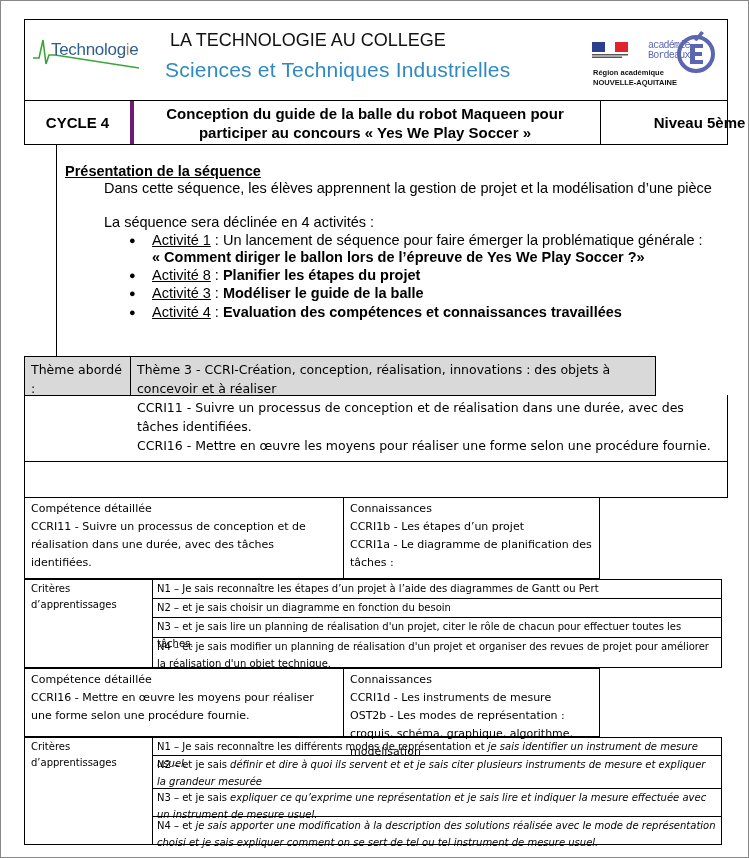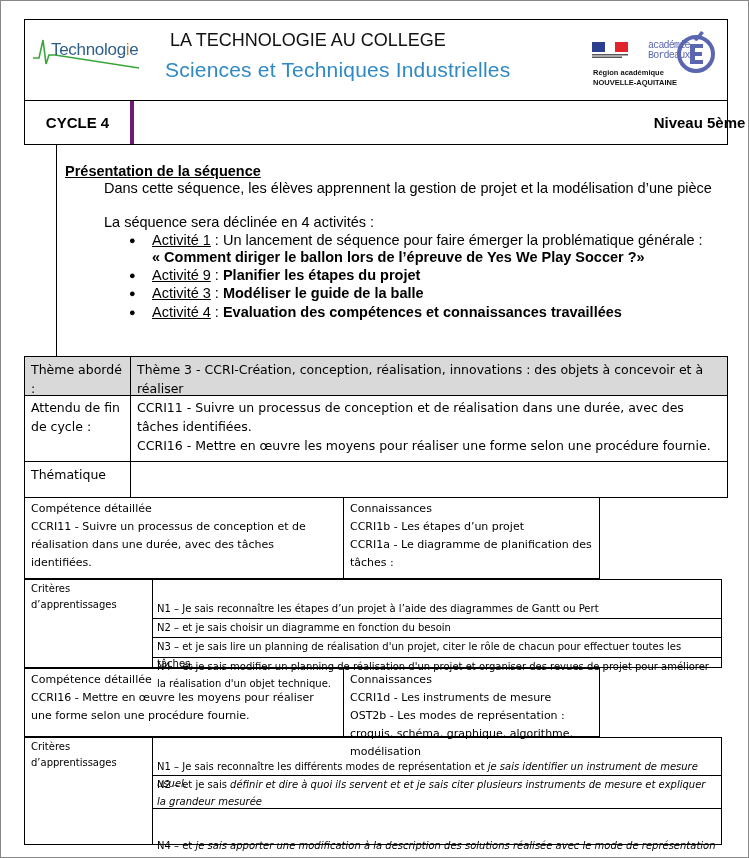--- a/index.html
+++ b/index.html
@@ -35,34 +35,34 @@
 
     
     .pres { left: 24px; top: 145px; width: 732px; height: 211px; border-left: 1px solid #000; border-right: 1px solid #000; margin-left: 32px; }
     .pres-title { position: absolute; left: 8px; top: 18px; font-size: 14.5px; font-weight: bold; text-decoration: underline; }
     .pres-line { position: absolute; left: 47px; font-size: 14.5px; text-align: center; }
     .act { position: absolute; left: 72px; font-size: 14.5px; }
     .act .bul { display: inline-block; width: 23px; font-size: 11px; vertical-align: 1px; }
     .act u { text-decoration: underline; }
     .act b { font-weight: bold; }
     .act-sub { position: absolute; left: 95px; font-size: 14.5px; font-weight: bold; }
-    .theme-row { left: 24px; top: 356px; width: 704px; height: 40px; background: #d9d9d9; border: 1px solid #000; }
+    .theme-row { left: 24px; top: 356px; width: 632px; height: 40px; background: #d9d9d9; border: 1px solid #000; }
     .row-left { position: absolute; left: 0; top: 0; width: 106px; height: 100%; border-right: 1px solid #000; box-sizing: border-box; font-family: "DejaVu Sans", sans-serif; font-size: 12.5px; line-height: 19px; padding: 3px 6px; }
     .row-right { position: absolute; left: 106px; top: 0; right: 0; height: 100%; box-sizing: border-box; font-family: "DejaVu Sans", sans-serif; font-size: 12.5px; line-height: 19px; padding: 3px 6px; }
     .att-row { left: 24px; top: 395px; width: 704px; height: 67px; border: 1px solid #000; border-top: none; }
     .thm-row { left: 24px; top: 461px; width: 704px; height: 37px; border: 1px solid #000; }
 
     
     .comp-row { left: 24px; top: 497px; width: 576px; height: 82px; border: 1px solid #000; }
     .comp-l { position: absolute; left: 0; top: 0; width: 319px; height: 100%; border-right: 1px solid #000; box-sizing: border-box; padding: 2px 6px; font-family: "DejaVu Sans", sans-serif; font-size: 11px; line-height: 18px; }
     .comp-r { position: absolute; left: 319px; top: 0; right: 0; height: 100%; box-sizing: border-box; padding: 2px 6px; font-family: "DejaVu Sans", sans-serif; font-size: 11px; line-height: 18px; }
 
     .crit-block { left: 24px; width: 698px; border: 1px solid #000; }
     .crit-label { position: absolute; left: 0; top: 0; width: 128px; height: 100%; border-right: 1px solid #000; box-sizing: border-box; padding: 1px 6px; font-family: "DejaVu Sans", sans-serif; font-size: 10px; line-height: 16px; }
-    .crit-item { position: absolute; left: 128px; right: 0; box-sizing: border-box; padding: 1px 4px; font-family: "DejaVu Sans", sans-serif; font-size: 10px; line-height: 16.5px; border-bottom: 1px solid #000; margin-top: 20px; }
+    .crit-item { position: absolute; left: 128px; right: 0; box-sizing: border-box; padding: 1px 4px; font-family: "DejaVu Sans", sans-serif; font-size: 10px; line-height: 16.5px; border-bottom: 1px solid #000; }
     .crit-item.last { border-bottom: none; }
     .crit-item i { font-style: italic; }
 
     .c1 { top: 579px; height: 89px; }
     .comp2 { top: 668px; height: 69px; }
     .c2 { top: 737px; height: 108px; }
   </style>
 </head>
 <body>
 
@@ -98,59 +98,63 @@
     <circle cx="24" cy="28" r="17" fill="none" stroke="#5a66b0" stroke-width="4"></circle>
     <path d="M18 18 H31 V22 H23 V26 H30 V30 H23 V34 H31 V38 H18 Z" fill="#5a66b0"></path>
     <path d="M22 14 L29 5 L32 7 L25 15 Z" fill="#5a66b0"></path>
   </svg>
 </div>
 <div class="abs region1">Région académique</div>
 <div class="abs region2">NOUVELLE-AQUITAINE</div>
 
 <div class="abs cyc-row">
   <div class="cyc-cell cyc-1">CYCLE 4</div>
+  <div class="cyc-cell cyc-2">
+    <div>
+      <div>Conception du guide de la balle du robot Maqueen pour</div>
+      <div>participer au concours « Yes We Play Soccer »</div>
+    </div>
+  </div>
   <div class="cyc-cell cyc-3">Niveau 5ème</div>
 </div>
 
 <div class="abs pres">
   <div class="pres-title">Présentation de la séquence</div>
   <div class="pres-line" style="top:35px">Dans cette séquence, les élèves apprennent la gestion de projet et la modélisation d’une pièce</div>
   <div class="pres-line" style="top:69px">La séquence sera déclinée en 4 activités :</div>
 
   <div class="act" style="top:87px">
     <span class="bul">●</span><u>Activité 1</u><span> : </span><span>Un lancement de séquence pour faire émerger la problématique générale :</span>
   </div>
   <div class="act-sub" style="top:104px">« Comment diriger le ballon lors de l’épreuve de Yes We Play Soccer ?»</div>
 
   <div class="act" style="top:122px">
-    <span class="bul">●</span><u>Activité 9</u><span> : </span><b>Planifier les étapes du projet</b>
+    <span class="bul">●</span><u>Activité 8</u><span> : </span><b>Planifier les étapes du projet</b>
   </div>
   <div class="act" style="top:140px">
     <span class="bul">●</span><u>Activité 3</u><span> : </span><b>Modéliser le guide de la balle</b>
   </div>
   <div class="act" style="top:159px">
     <span class="bul">●</span><u>Activité 4</u><span> : </span><b>Evaluation des compétences et connaissances travaillées</b>
   </div>
 </div>
 
 <div class="abs theme-row">
   <div class="row-left">Thème abordé :</div>
   <div class="row-right">Thème 3 - CCRI-Création, conception, réalisation, innovations : des objets à concevoir et à réaliser</div>
 </div>
 
 <div class="abs att-row">
-  <div class="row-left">Attendu de fin de cycle :</div>
   <div class="row-right">
     <div>CCRI11 - Suivre un processus de conception et de réalisation dans une durée, avec des tâches identifiées.</div>
     <div>CCRI16 - Mettre en œuvre les moyens pour réaliser une forme selon une procédure fournie.</div>
   </div>
 </div>
 
 <div class="abs thm-row">
-  <div class="row-left">Thématique</div>
 </div>
 
 <div class="abs comp-row">
   <div class="comp-l">
     <div>Compétence détaillée</div>
     <div>CCRI11 - Suivre un processus de conception et de réalisation dans une durée, avec des tâches identifiées.</div>
   </div>
   <div class="comp-r">
     <div>Connaissances</div>
     <div>CCRI1b - Les étapes d’un projet</div>
@@ -175,14 +179,15 @@
     <div>Connaissances</div>
     <div>CCRI1d - Les instruments de mesure</div>
     <div>OST2b - Les modes de représentation : croquis, schéma, graphique, algorithme, modélisation</div>
   </div>
 </div>
 
 <div class="abs crit-block c2">
   <div class="crit-label">Critères d’apprentissages</div>
   <div class="crit-item" style="top:0;height:18px"><span>N1 – Je sais reconnaître les différents modes de représentation et </span><i>je sais identifier un instrument de mesure usuel.</i></div>
   <div class="crit-item" style="top:18px;height:33px"><span>N2 – et je sais </span><i>définir et dire à quoi ils servent et et je sais citer plusieurs instruments de mesure et expliquer la grandeur mesurée</i></div>
+  <div class="crit-item" style="top:51px;height:28px"><span>N3 – et je  sais </span><i>expliquer ce qu’exprime une représentation et je sais lire et indiquer la mesure effectuée avec un instrument de mesure usuel.</i></div>
   <div class="crit-item last" style="top:79px;height:29px"><span>N4 – et </span><i>je sais apporter une modification à la description des solutions réalisée avec le mode de représentation choisi et je sais expliquer comment on se sert de tel ou tel instrument de mesure usuel.</i></div>
 </div>
 
 </body></html>

